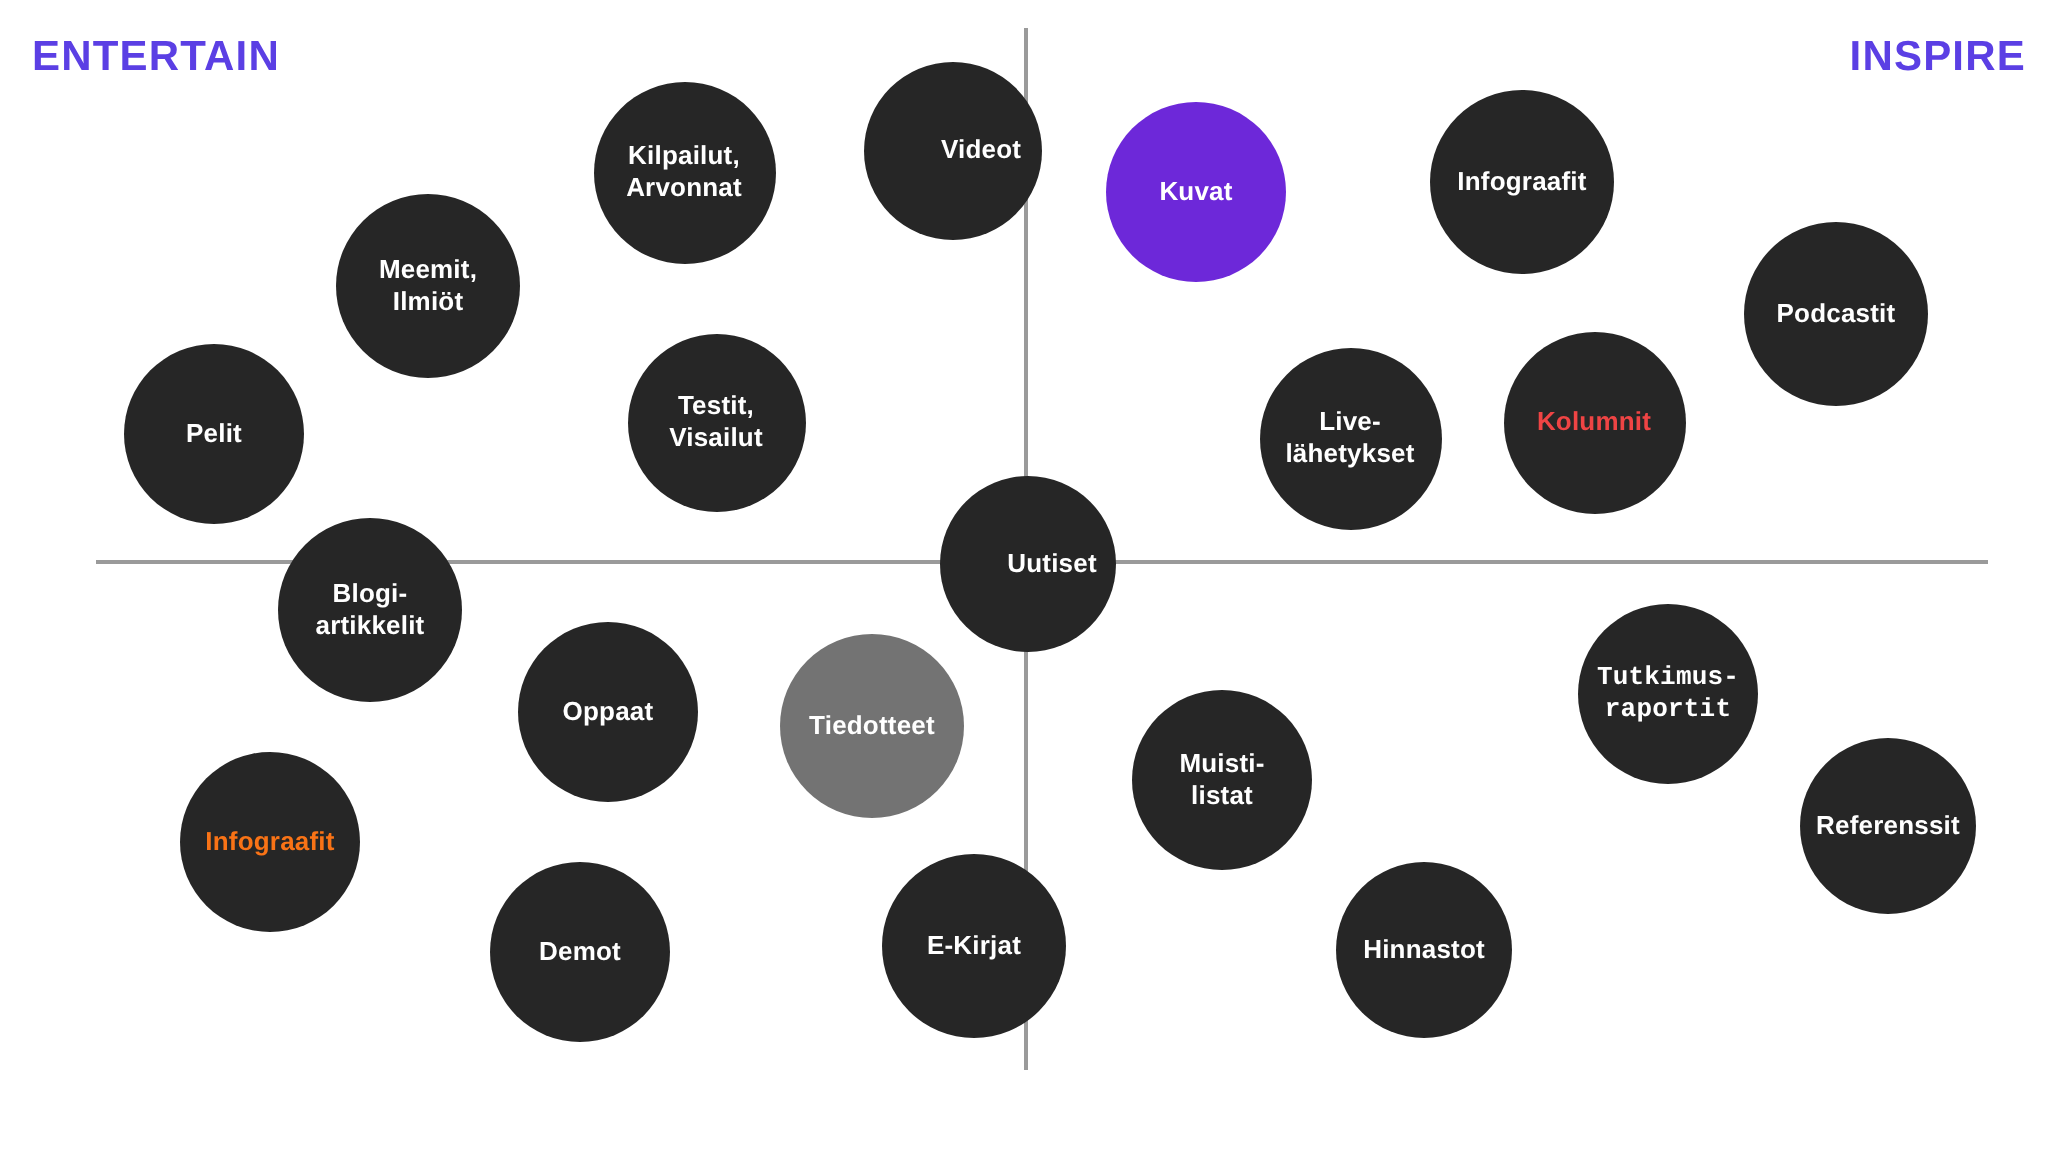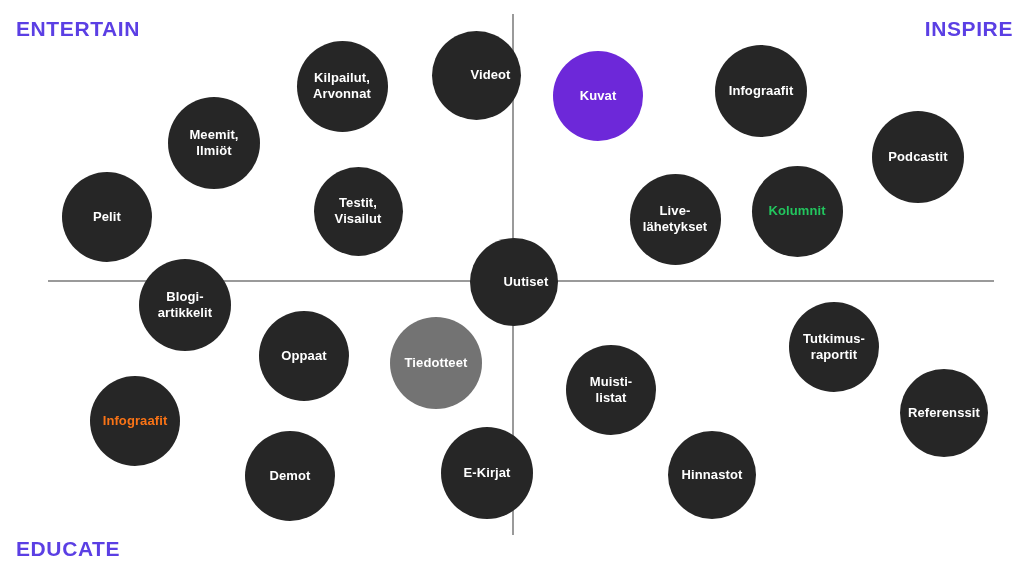--- a/index.html
+++ b/index.html
@@ -74,21 +74,20 @@
 </head>
 <body>
 
 <div id="canvas">
 
   <div class="axis-h"></div>
   <div class="axis-v"></div>
 
   <div class="quad-label quad-tl">ENTERTAIN</div>
   <div class="quad-label quad-tr">INSPIRE</div>
-  <div class="quad-label quad-bl">EDUCATE</div>
 
   <div id="bubble-layer">
       <div class="bubble" style="left: 62px; top: 172px; width: 90px; height: 90px; background: rgb(38, 38, 38);">
         <span class="bubble-label" style="color: rgb(255, 255, 255);">Pelit</span>
       </div>
       <div class="bubble" style="left: 168px; top: 97px; width: 92px; height: 92px; background: rgb(38, 38, 38);">
         <span class="bubble-label" style="color: rgb(255, 255, 255);">Meemit,
 Ilmiöt</span>
       </div>
       <div class="bubble" style="left: 296.5px; top: 40.5px; width: 91px; height: 91px; background: rgb(38, 38, 38);">
@@ -131,27 +130,27 @@
         <span class="bubble-label" style="color: rgb(255, 255, 255);">Infograafit</span>
       </div>
       <div class="bubble" style="left: 872px; top: 111px; width: 92px; height: 92px; background: rgb(38, 38, 38);">
         <span class="bubble-label" style="color: rgb(255, 255, 255);">Podcastit</span>
       </div>
       <div class="bubble" style="left: 629.5px; top: 173.5px; width: 91px; height: 91px; background: rgb(38, 38, 38);">
         <span class="bubble-label" style="color: rgb(255, 255, 255);">Live-
 lähetykset</span>
       </div>
       <div class="bubble" style="left: 751.5px; top: 165.5px; width: 91px; height: 91px; background: rgb(38, 38, 38);">
-        <span class="bubble-label" style="color: #22c55e; text-align: right;">Kolumnit</span>
+        <span class="bubble-label" style="color: #ef4444; text-align: right;">Kolumnit</span>
       </div>
       <div class="bubble" style="left: 566px; top: 345px; width: 90px; height: 90px; background: rgb(38, 38, 38);">
         <span class="bubble-label" style="color: rgb(255, 255, 255);">Muisti-
 listat</span>
       </div>
-      <div class="bubble" style="left: 789px; top: 302px; width: 90px; height: 90px; background: rgb(38, 38, 38);">
+      <div class="bubble" style="left: 789px; top: 302px; width: 90px; height: 90px; background: rgb(38, 38, 38); font-family: Liberation Mono, monospace;">
         <span class="bubble-label" style="color: rgb(255, 255, 255);">Tutkimus-
 raportit</span>
       </div>
       <div class="bubble" style="left: 900px; top: 369px; width: 88px; height: 88px; background: rgb(38, 38, 38);">
         <span class="bubble-label" style="color: rgb(255, 255, 255);">Referenssit</span>
       </div>
       <div class="bubble" style="left: 668px; top: 431px; width: 88px; height: 88px; background: rgb(38, 38, 38);">
         <span class="bubble-label" style="color: rgb(255, 255, 255);">Hinnastot</span>
       </div>
     </div>

